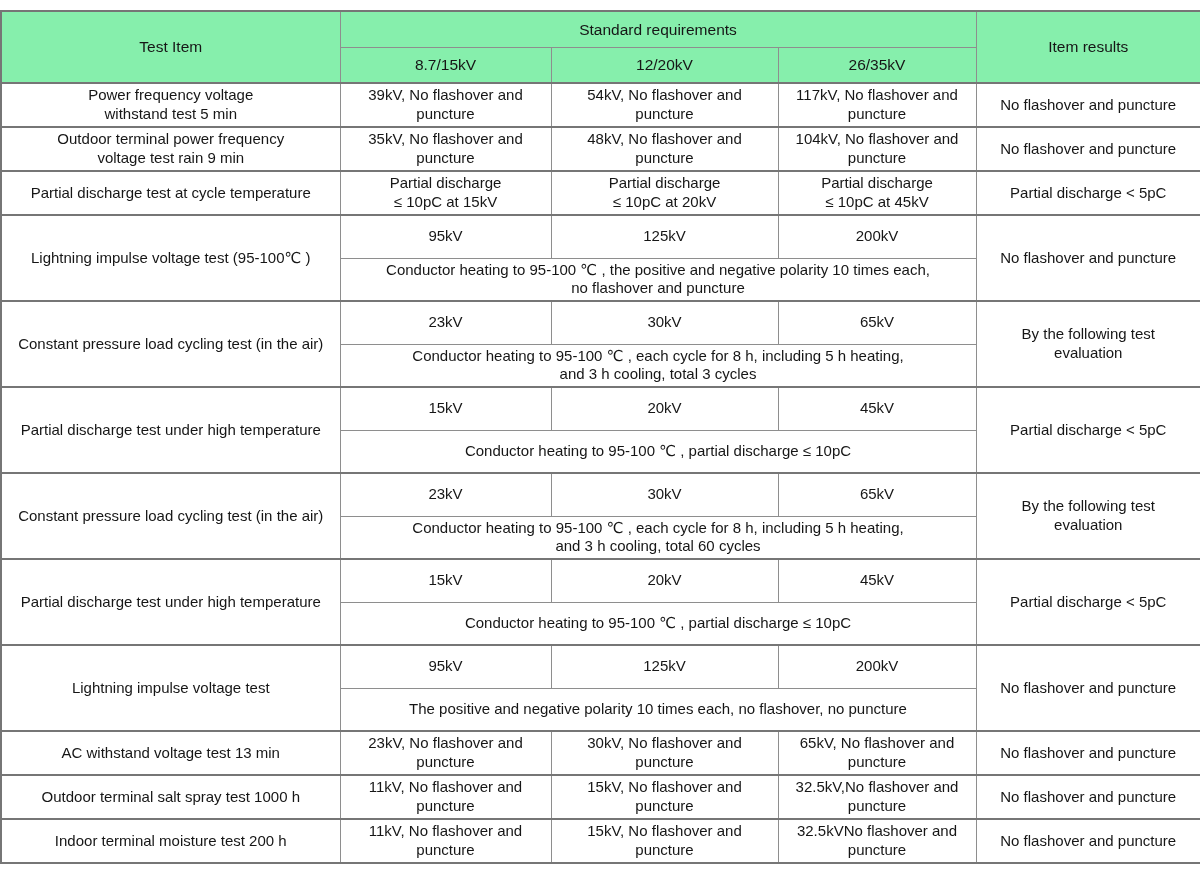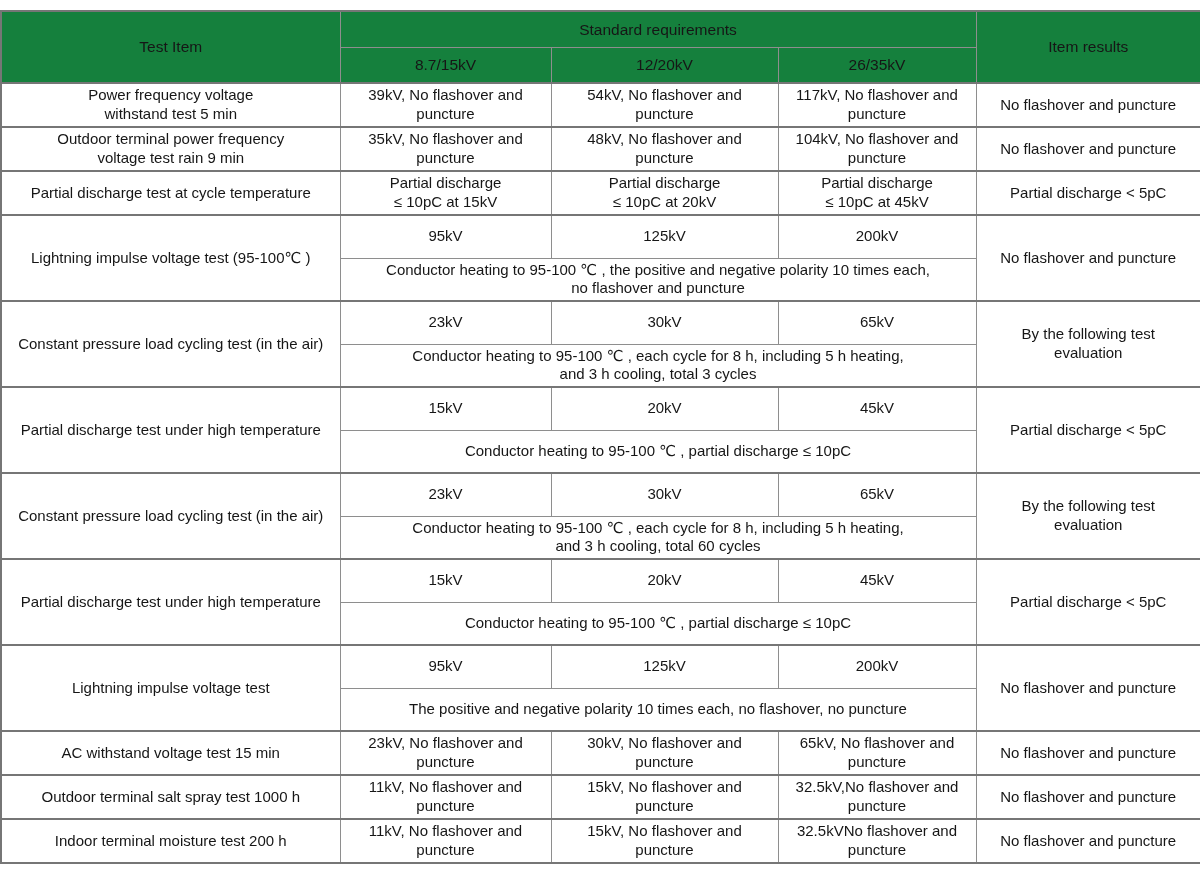--- a/index.html
+++ b/index.html
@@ -39,21 +39,21 @@
     padding: 2px 3px;
     white-space: pre-line;
     overflow: hidden;
     font-weight: normal;
   }
   
   table.req-table { border: 2px solid #767676; }
   tr.sect > th, tr.sect > td { border-top: 2px solid #767676; }
 
   thead th {
-    background: #15803d;
+    background: #86efac;
     font-size: 15.5px;
   }
   tr.hdr1 { height: 36px; }
   tr.hdr2 { height: 36px; padding-left: 12px; }
 
   td.item {
     text-align: left;
     padding-left: 7px;
     padding-right: 2px;
   }
@@ -186,21 +186,21 @@
         <td>95kV</td>
         <td>125kV</td>
         <td>200kV</td>
         <td rowspan="2">No flashover and puncture</td>
       </tr>
       <tr class="sub">
         <td colspan="3">The positive and negative polarity 10 times each, no flashover, no puncture</td>
       </tr>
 
       <tr class="r1 sect">
-        <td class="item">AC withstand voltage test 15 min</td>
+        <td class="item">AC withstand voltage test 13 min</td>
         <td>23kV, No flashover and
 puncture</td>
         <td>30kV, No flashover and
 puncture</td>
         <td>65kV, No flashover and
 puncture</td>
         <td>No flashover and puncture</td>
       </tr>
 
       <tr class="r1 sect">

